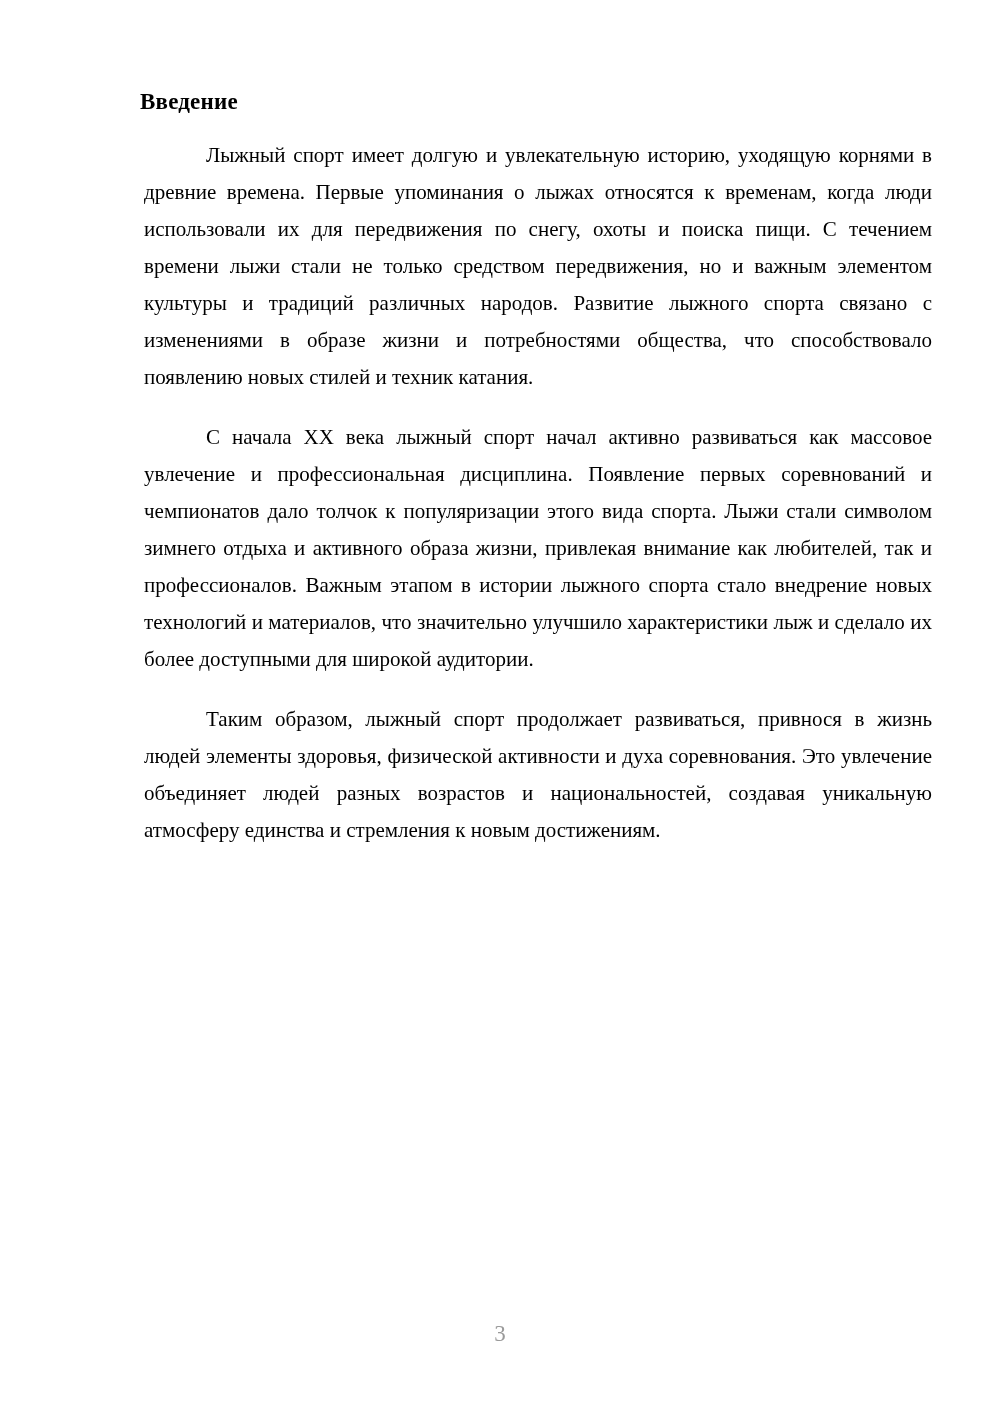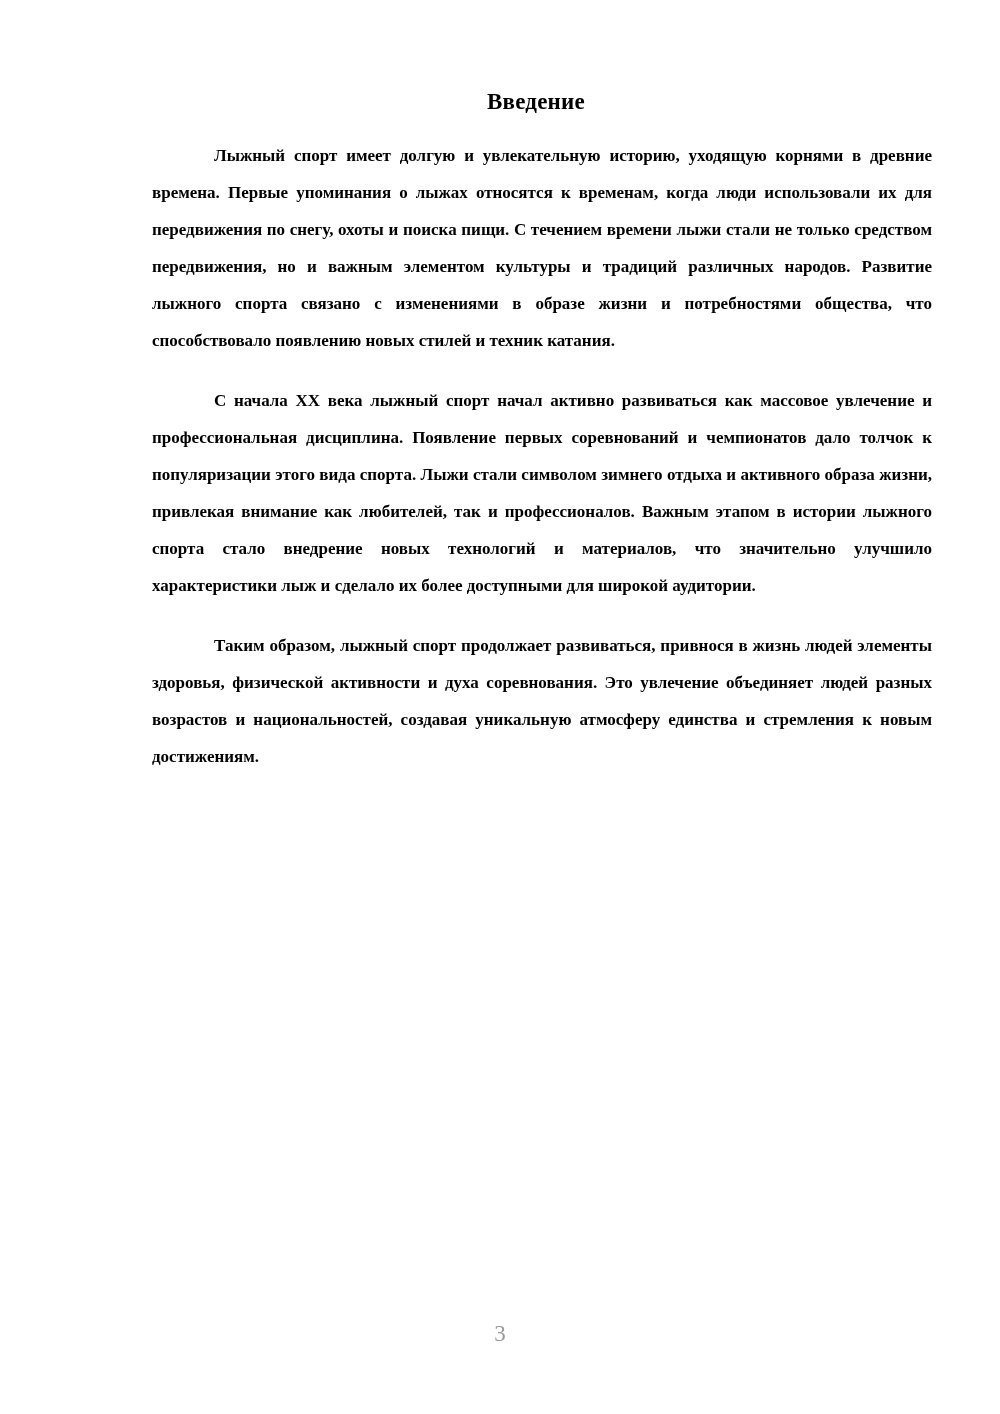--- a/index.html
+++ b/index.html
@@ -22,37 +22,36 @@
   .content {
     position: absolute;
     left: 140px;
     top: 88px;
     width: 792px;
   }
 
   .doc-heading {
     font-size: 23px;
     font-weight: bold;
-    text-align: center;
+    text-align: left;
     line-height: 1.25;
     margin: 0 0 20px 0;
     letter-spacing: 0.2px;
   }
 
   .doc-paragraph {
-    font-size: 17px;
+    font-size: 21px;
     line-height: 37px;
     text-align: justify;
     text-justify: inter-word;
     text-indent: 62px;
-    margin: 0 0 23px 12px;
+    margin: 0 0 23px 4px;
     hyphens: none;
     -webkit-hyphens: none;
     word-spacing: 0px;
-    font-weight: bold;
   }
 
   .doc-paragraph:last-child {
     margin-bottom: 0;
   }
 
   .page-number {
     position: absolute;
     left: 0;
     right: 0;

